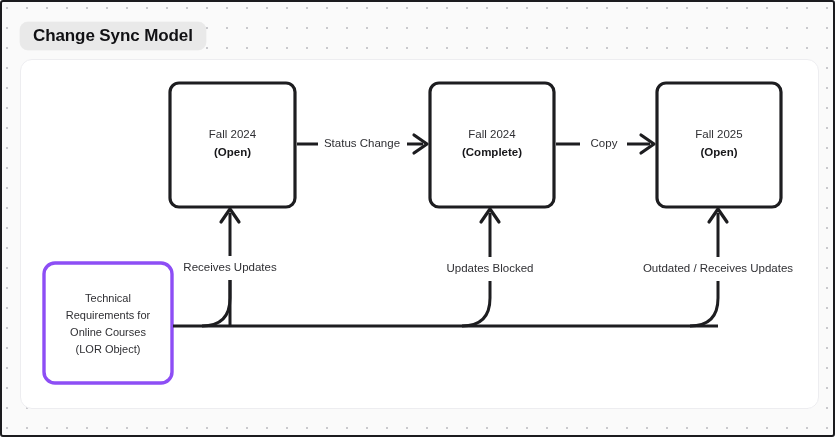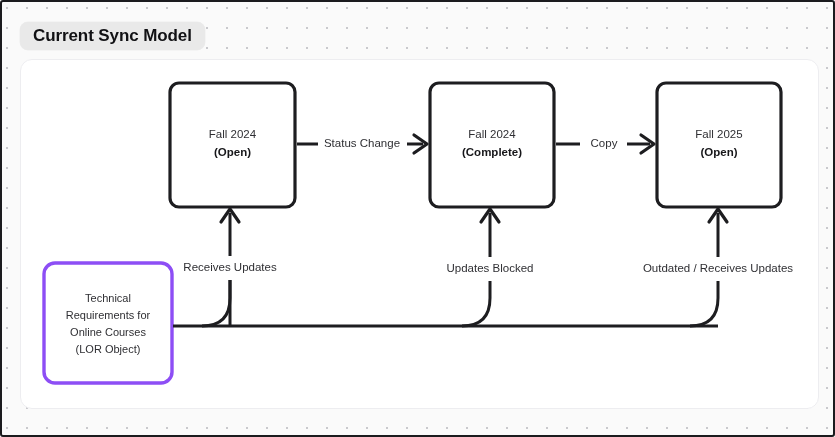--- a/index.html
+++ b/index.html
@@ -113,21 +113,21 @@
   }
 </style>
 </head>
 <body>
 
 <div id="screen">
 
   <div id="panel"></div>
 
   <div id="title-chip">
-    <span class="title-text">Current Sync Model</span>
+    <span class="title-text">Change Sync Model</span>
   </div>
 
   <svg id="diagram" viewBox="0 0 835 437">
 
     <g>
       <rect class="node-box" x="168" y="81" width="125" height="124" rx="9" ry="9"></rect>
       <text class="node-label" x="230.5" y="133">Fall 2024</text>
       <text class="node-label bold" x="230.5" y="151">(Open)</text>
     </g>
 

